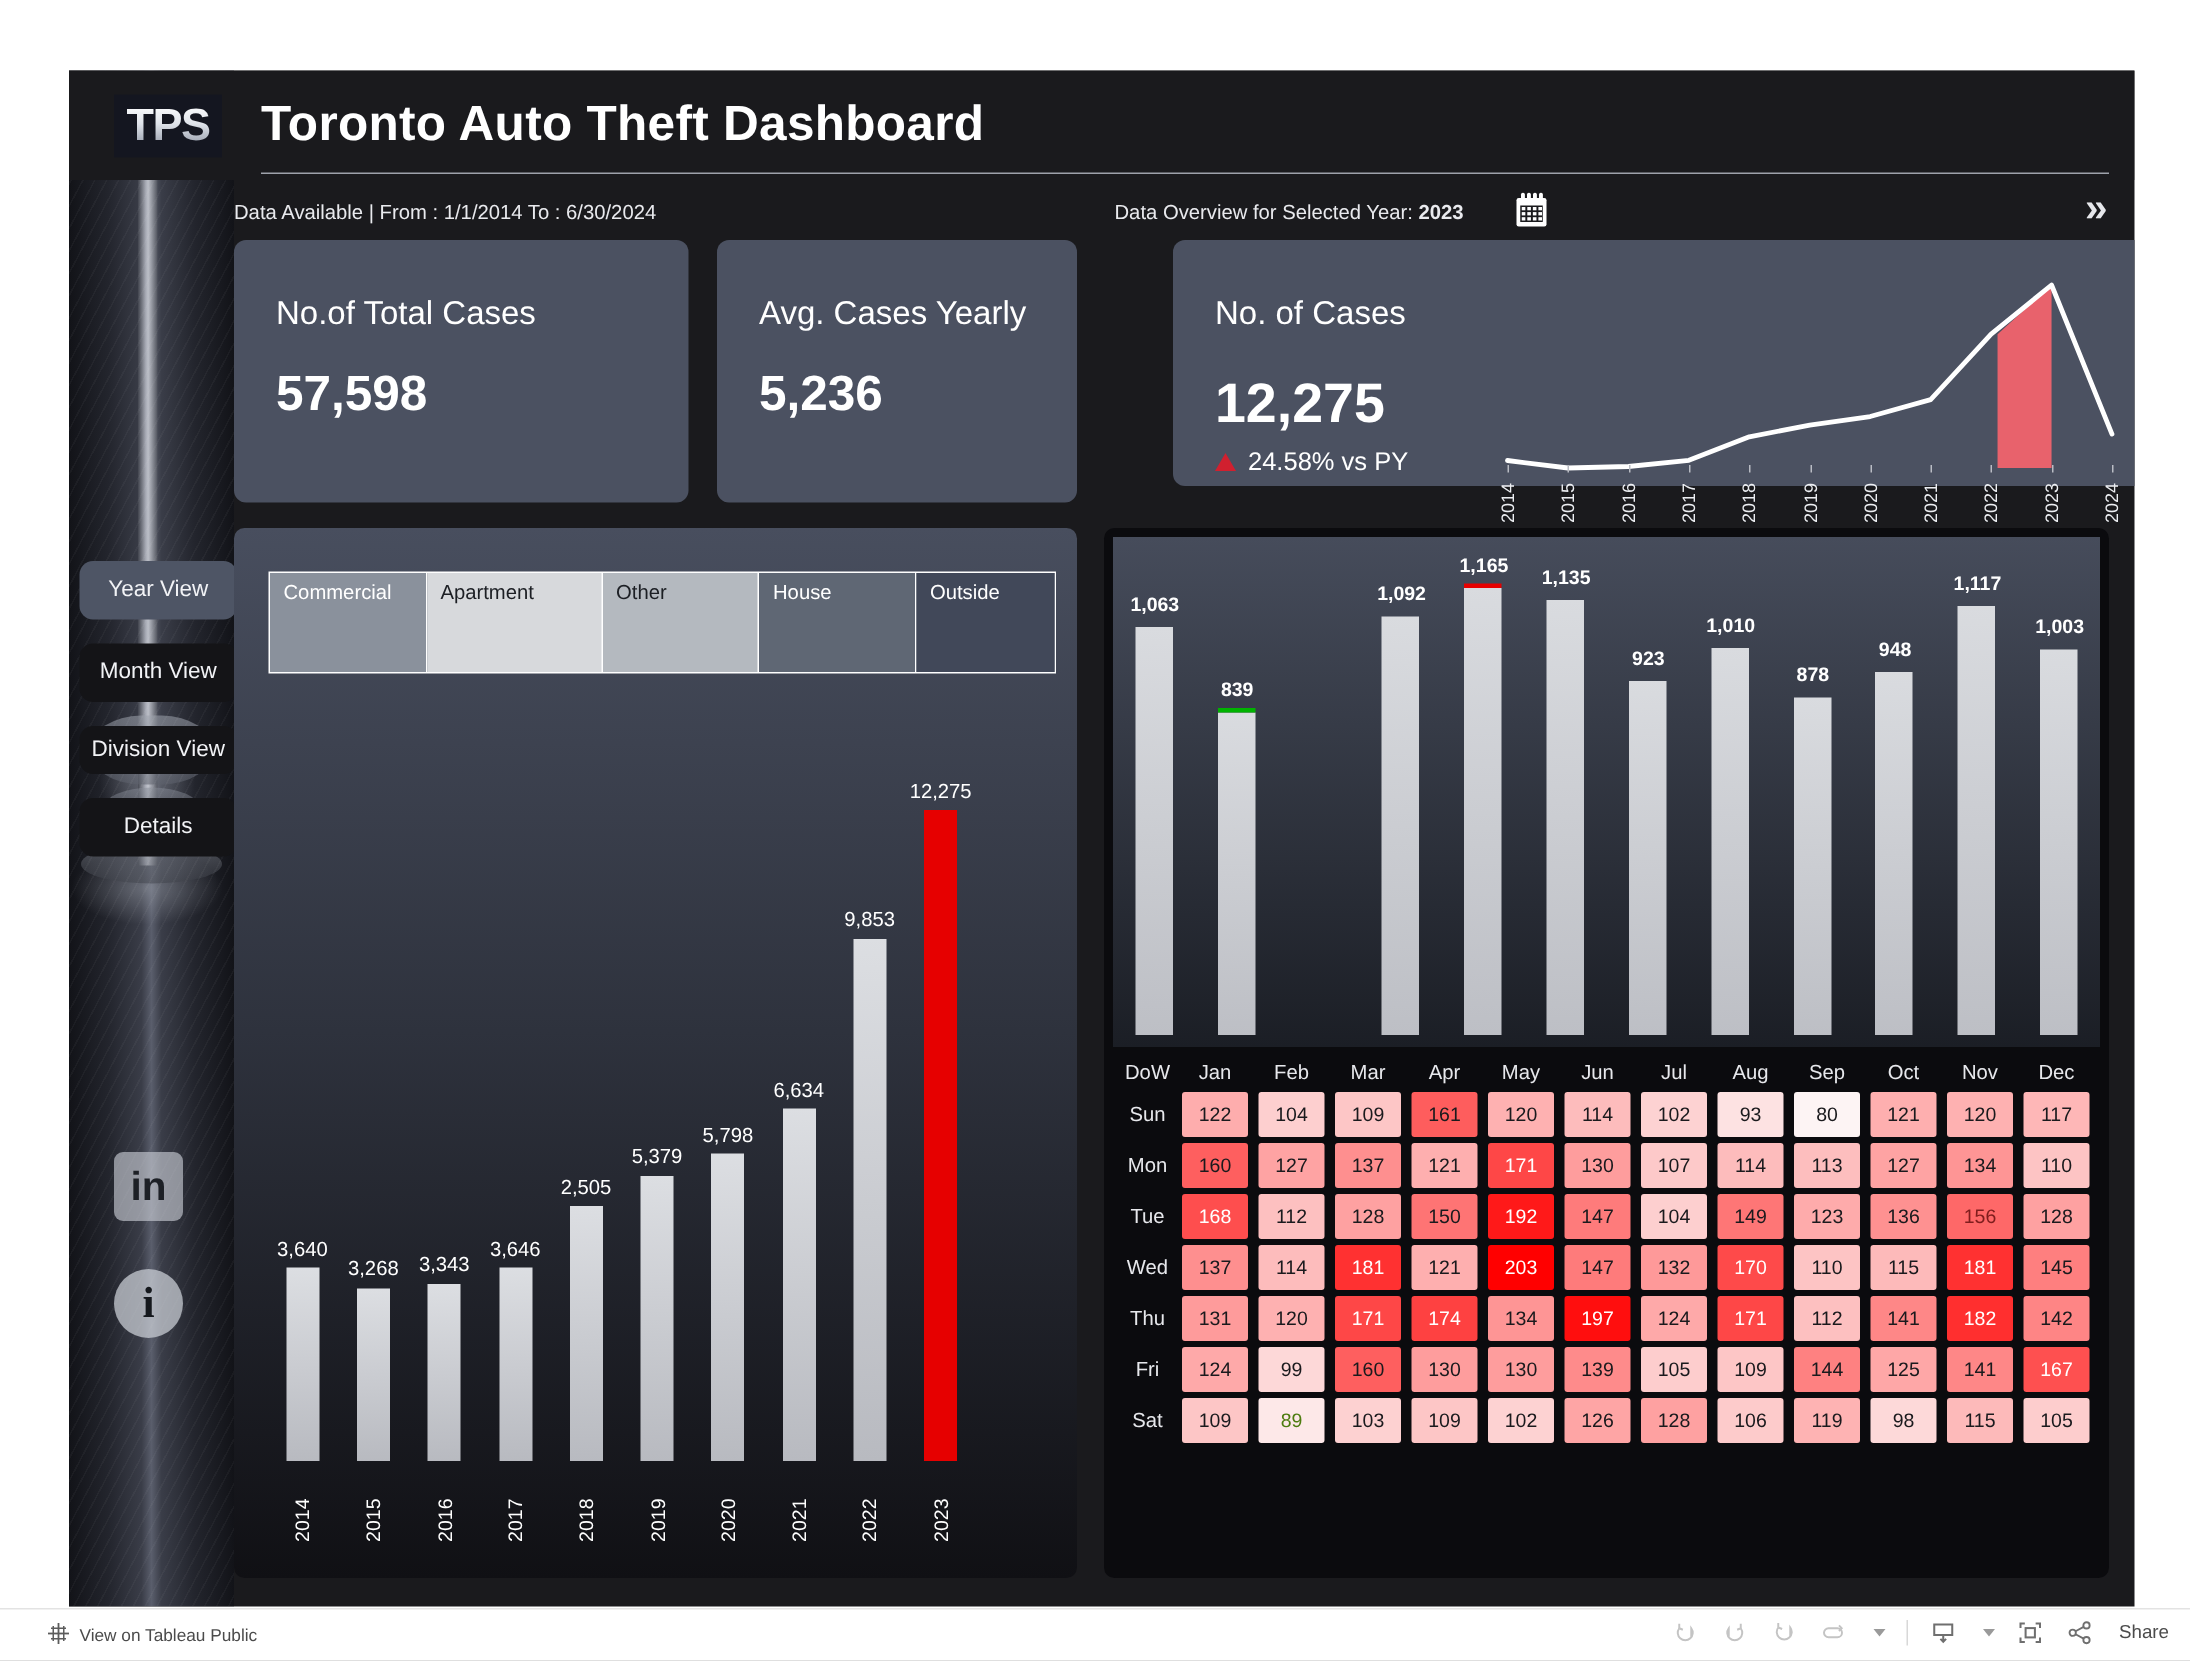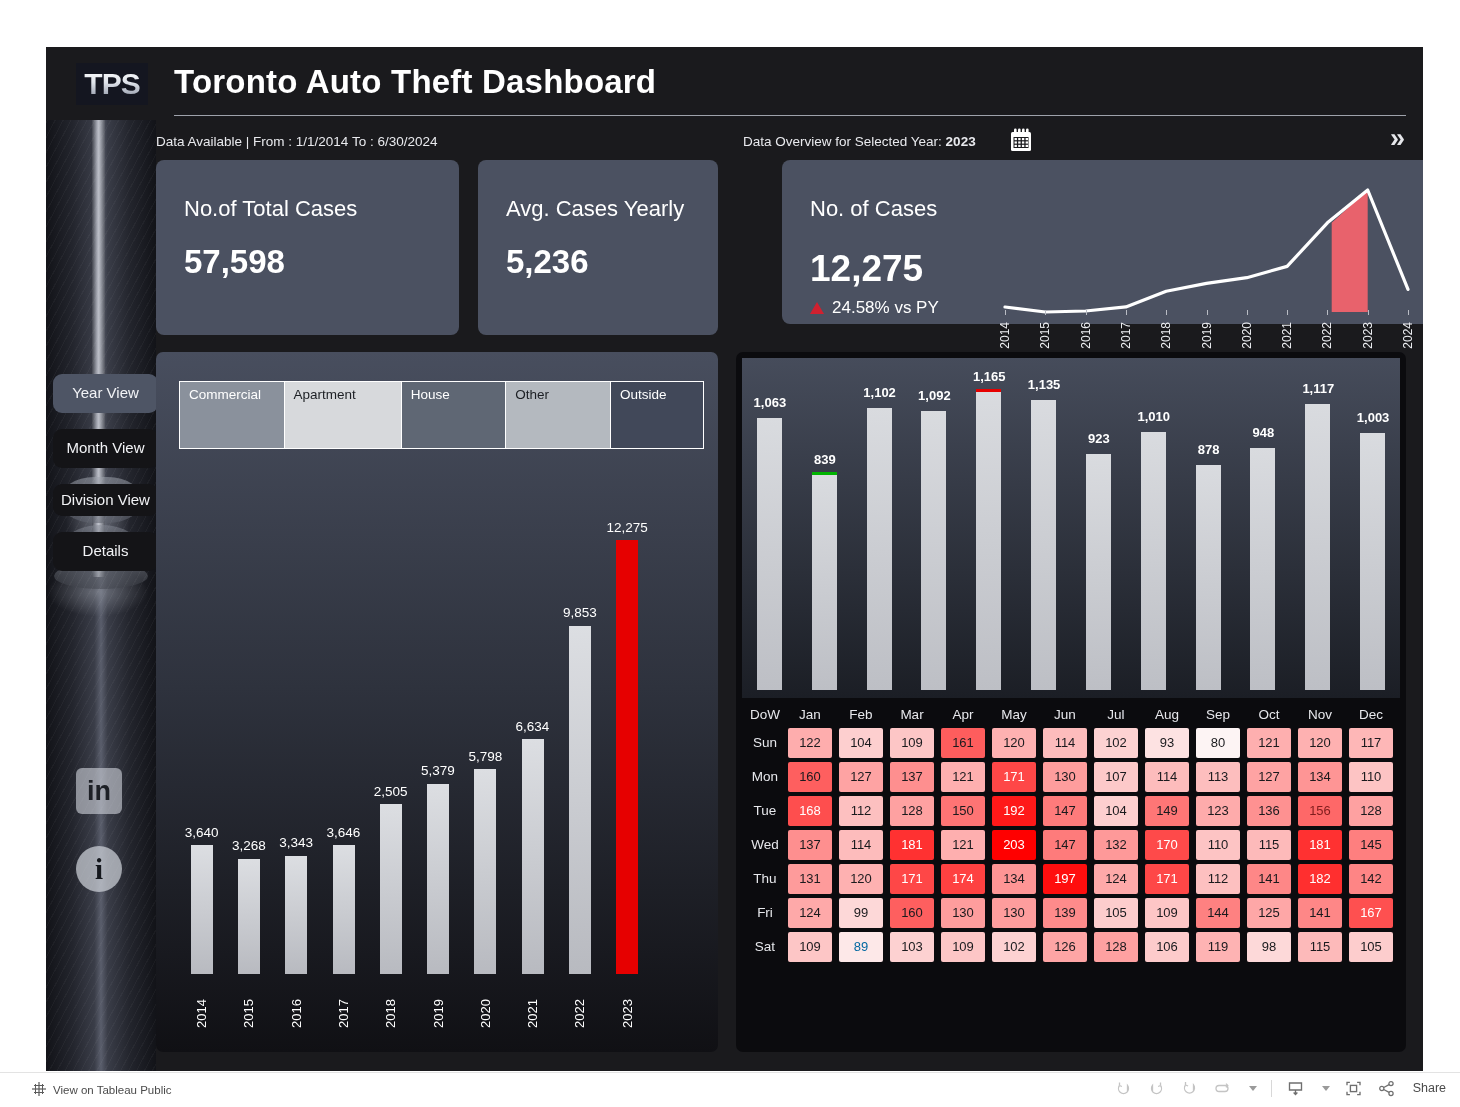--- a/index.html
+++ b/index.html
@@ -322,25 +322,25 @@
     </div>
 
     <div id="panel-left">
       <div class="treemap" id="treemap">
           <div class="tm-cell" style="width:20%;background:#8a919c;">
        <span style="color:#ffffff">Commercial</span>
      </div>
           <div class="tm-cell" style="width:22.4%;background:#d7d9dc;">
        <span style="color:#1c1f24">Apartment</span>
      </div>
+          <div class="tm-cell" style="width:20%;background:#b4b9bf;">
+       <span style="color:#1c1f24">Other</span>
+     </div>
           <div class="tm-cell" style="width:20%;background:#5f6774;">
        <span style="color:#ffffff">House</span>
-     </div>
-          <div class="tm-cell" style="width:20%;background:#b4b9bf;">
-       <span style="color:#1c1f24">Other</span>
      </div>
           <div class="tm-cell" style="width:17.6%;background:#414859;">
        <span style="color:#ffffff">Outside</span>
      </div>
         </div>
       <div class="ybars" id="ybars">
           <div class="ybar-col" style="left:1.6px;height:530px;">
       <div class="ybar" style="height:128.7px;"></div>
       <div class="ybar-val" style="bottom:192.7px;">3,640</div>
       <div class="ybar-x"><span>2014</span></div>
@@ -398,25 +398,20 @@
         <div class="mbars-inner" id="mbars">
             <div class="mbar-col" style="left:1.9px;height:340px;">
       <div class="mbar" style="height:271.9px;"></div>
 
       <div class="mbar-val" style="bottom:280.9px;">1,063</div>
     </div>
             <div class="mbar-col" style="left:56.8px;height:340px;">
       <div class="mbar" style="height:214.6px;"></div>
       <div class="mbar-cap" style="bottom:214.6px;background:#00b300;"></div>
       <div class="mbar-val" style="bottom:223.6px;">839</div>
-    </div>
-            <div class="mbar-col" style="left:111.6px;height:340px;">
-      <div class="mbar" style="height:281.9px;"></div>
-
-      <div class="mbar-val" style="bottom:290.9px;">1,102</div>
     </div>
             <div class="mbar-col" style="left:166.4px;height:340px;">
       <div class="mbar" style="height:279.3px;"></div>
 
       <div class="mbar-val" style="bottom:288.3px;">1,092</div>
     </div>
             <div class="mbar-col" style="left:221.3px;height:340px;">
       <div class="mbar" style="height:298.0px;"></div>
       <div class="mbar-cap" style="bottom:298.0px;background:#e60000;"></div>
       <div class="mbar-val" style="bottom:307.0px;">1,165</div>
@@ -564,21 +559,21 @@
                 <td class="cell" style="background:rgb(253,205,205);color:#1a1a1d;">105</td>
                 <td class="cell" style="background:rgb(253,198,198);color:#1a1a1d;">109</td>
                 <td class="cell" style="background:rgb(254,129,129);color:#1a1a1d;">144</td>
                 <td class="cell" style="background:rgb(254,167,167);color:#1a1a1d;">125</td>
                 <td class="cell" style="background:rgb(254,135,135);color:#1a1a1d;">141</td>
                 <td class="cell" style="background:rgb(254,80,80);color:#ffffff;">167</td>
               </tr>
               <tr>
                 <td class="rowh">Sat</td>
                 <td class="cell" style="background:rgb(253,198,198);color:#1a1a1d;">109</td>
-                <td class="cell" style="background:rgb(253,232,232);color:#0369a1;">89</td>
+                <td class="cell" style="background:rgb(253,232,232);color:#4d7c0f;">89</td>
                 <td class="cell" style="background:rgb(253,209,209);color:#1a1a1d;">103</td>
                 <td class="cell" style="background:rgb(253,198,198);color:#1a1a1d;">109</td>
                 <td class="cell" style="background:rgb(253,210,210);color:#1a1a1d;">102</td>
                 <td class="cell" style="background:rgb(254,165,165);color:#1a1a1d;">126</td>
                 <td class="cell" style="background:rgb(254,161,161);color:#1a1a1d;">128</td>
                 <td class="cell" style="background:rgb(253,203,203);color:#1a1a1d;">106</td>
                 <td class="cell" style="background:rgb(254,179,179);color:#1a1a1d;">119</td>
                 <td class="cell" style="background:rgb(253,217,217);color:#1a1a1d;">98</td>
                 <td class="cell" style="background:rgb(253,186,186);color:#1a1a1d;">115</td>
                 <td class="cell" style="background:rgb(253,205,205);color:#1a1a1d;">105</td>

